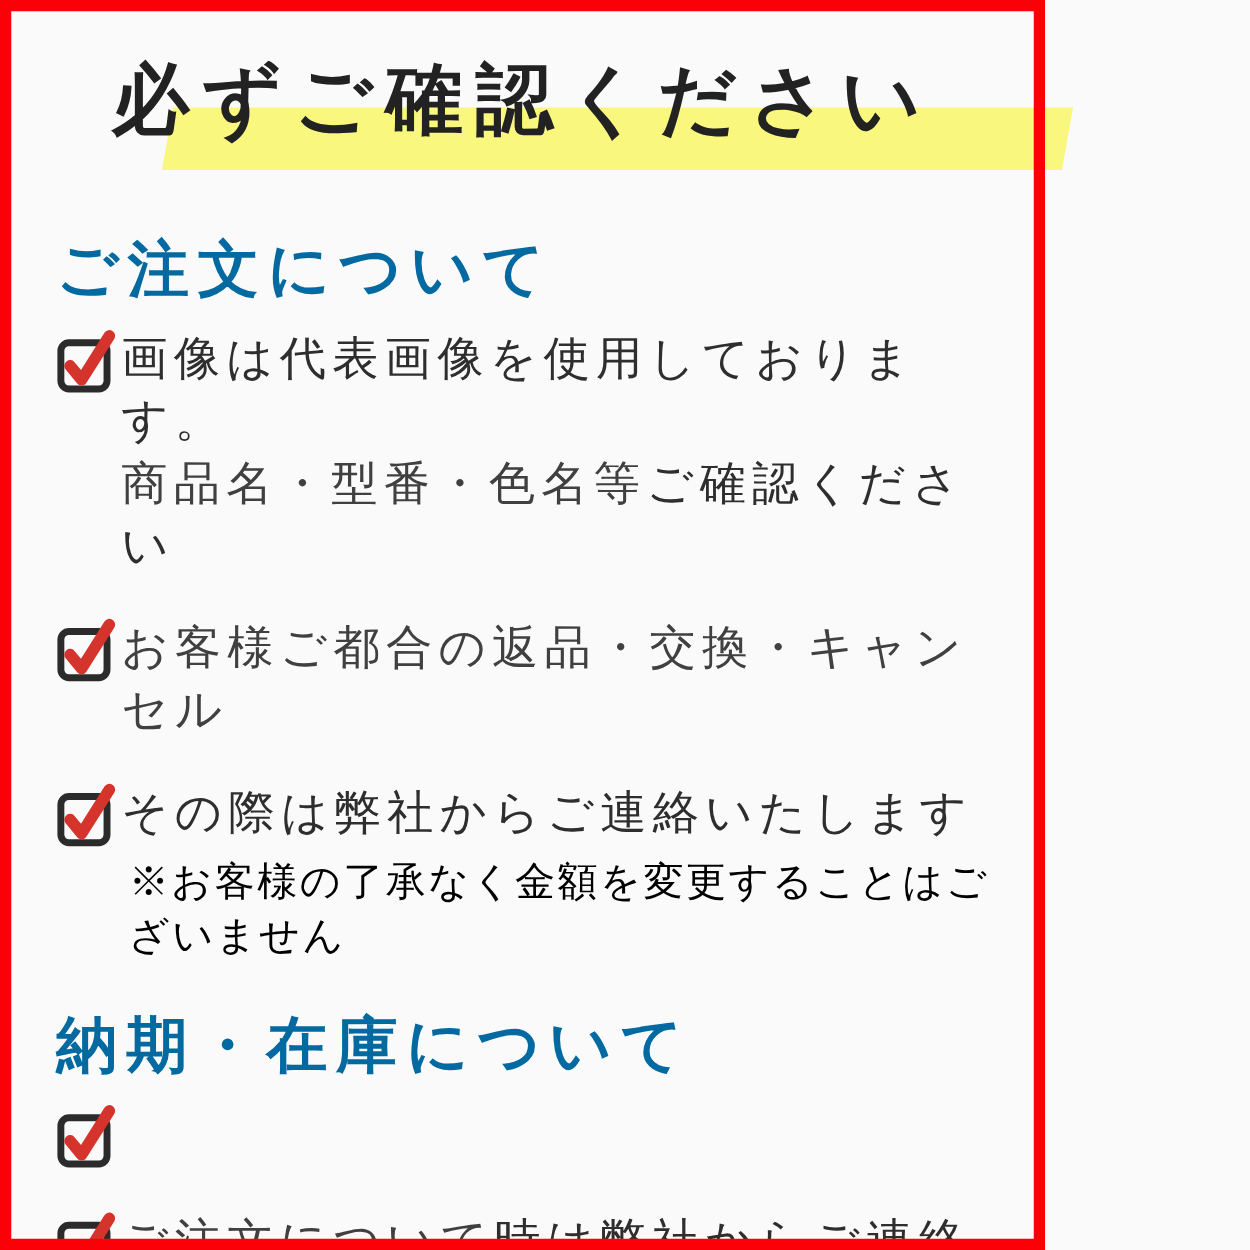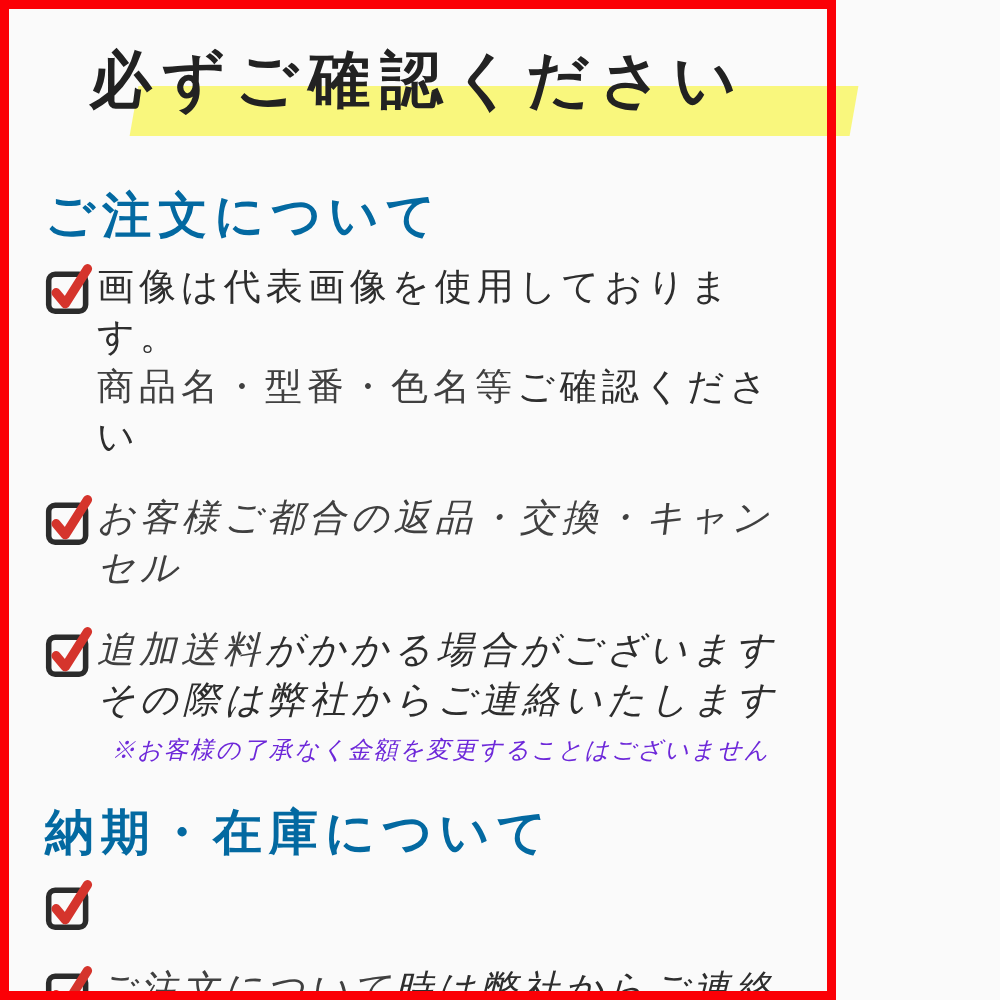--- a/index.html
+++ b/index.html
@@ -61,44 +61,43 @@
     font-weight: bold;
     letter-spacing: 7px;
     color: #0369a1;
     line-height: 1.3;
   }
   .item {
     display: flex;
     align-items: flex-start;
     margin-top: 14px;
   }
-  .item.gap-lg { margin-top: 32px; font-style: italic; }
+  .item.gap-lg { margin-top: 32px; }
   .cb {
     flex: none;
     width: 48px;
     height: 54px;
     margin-right: 4px;
     margin-top: 0px;
   }
   .cb svg { display: block; width: 100%; height: 100%; }
   .item-text {
     font-size: 37px;
     letter-spacing: 5px;
     line-height: 1.35;
     color: #2e2e2e;
   }
   .t-red { color: #404040; }
   .t-black { color: #2e2e2e; }
   .note {
-    font-size: 24px;
+    font-size: 32px;
     letter-spacing: 2px;
-    color: #6d28d9;
+    color: #000000;
     margin-top: 9px;
     padding-left: 6px;
-    text-align: center;
   }
 </style>
 </head>
 <body>
 
 <div class="page">
   <div class="frame"></div>
 
   <header class="banner">
     <span class="highlight"></span>
@@ -134,21 +133,20 @@
     </div>
 
     <div class="item gap-lg">
       <span class="cb">
         <svg viewBox="0 0 52 56" aria-hidden="true">
           <rect x="4" y="12" width="40" height="40" rx="7" fill="none" stroke="#2b2b2b" stroke-width="6"></rect>
           <path d="M12 32 L22 44 L46 6" fill="none" stroke="#d5342c" stroke-width="10" stroke-linecap="round" stroke-linejoin="round"></path>
         </svg>
       </span>
       <div class="item-text">
-        <div class="line"><span class="t-red">追加送料</span><span class="t-black">がかかる場合がございます</span></div>
         <div class="line"><span class="t-black">その際は弊社からご連絡いたします</span></div>
         <div class="note">※お客様の了承なく金額を変更することはございません</div>
       </div>
     </div>
   </section>
 
   <section class="section">
     <h2 class="section-heading">納期・在庫について</h2>
 
     <div class="item">

